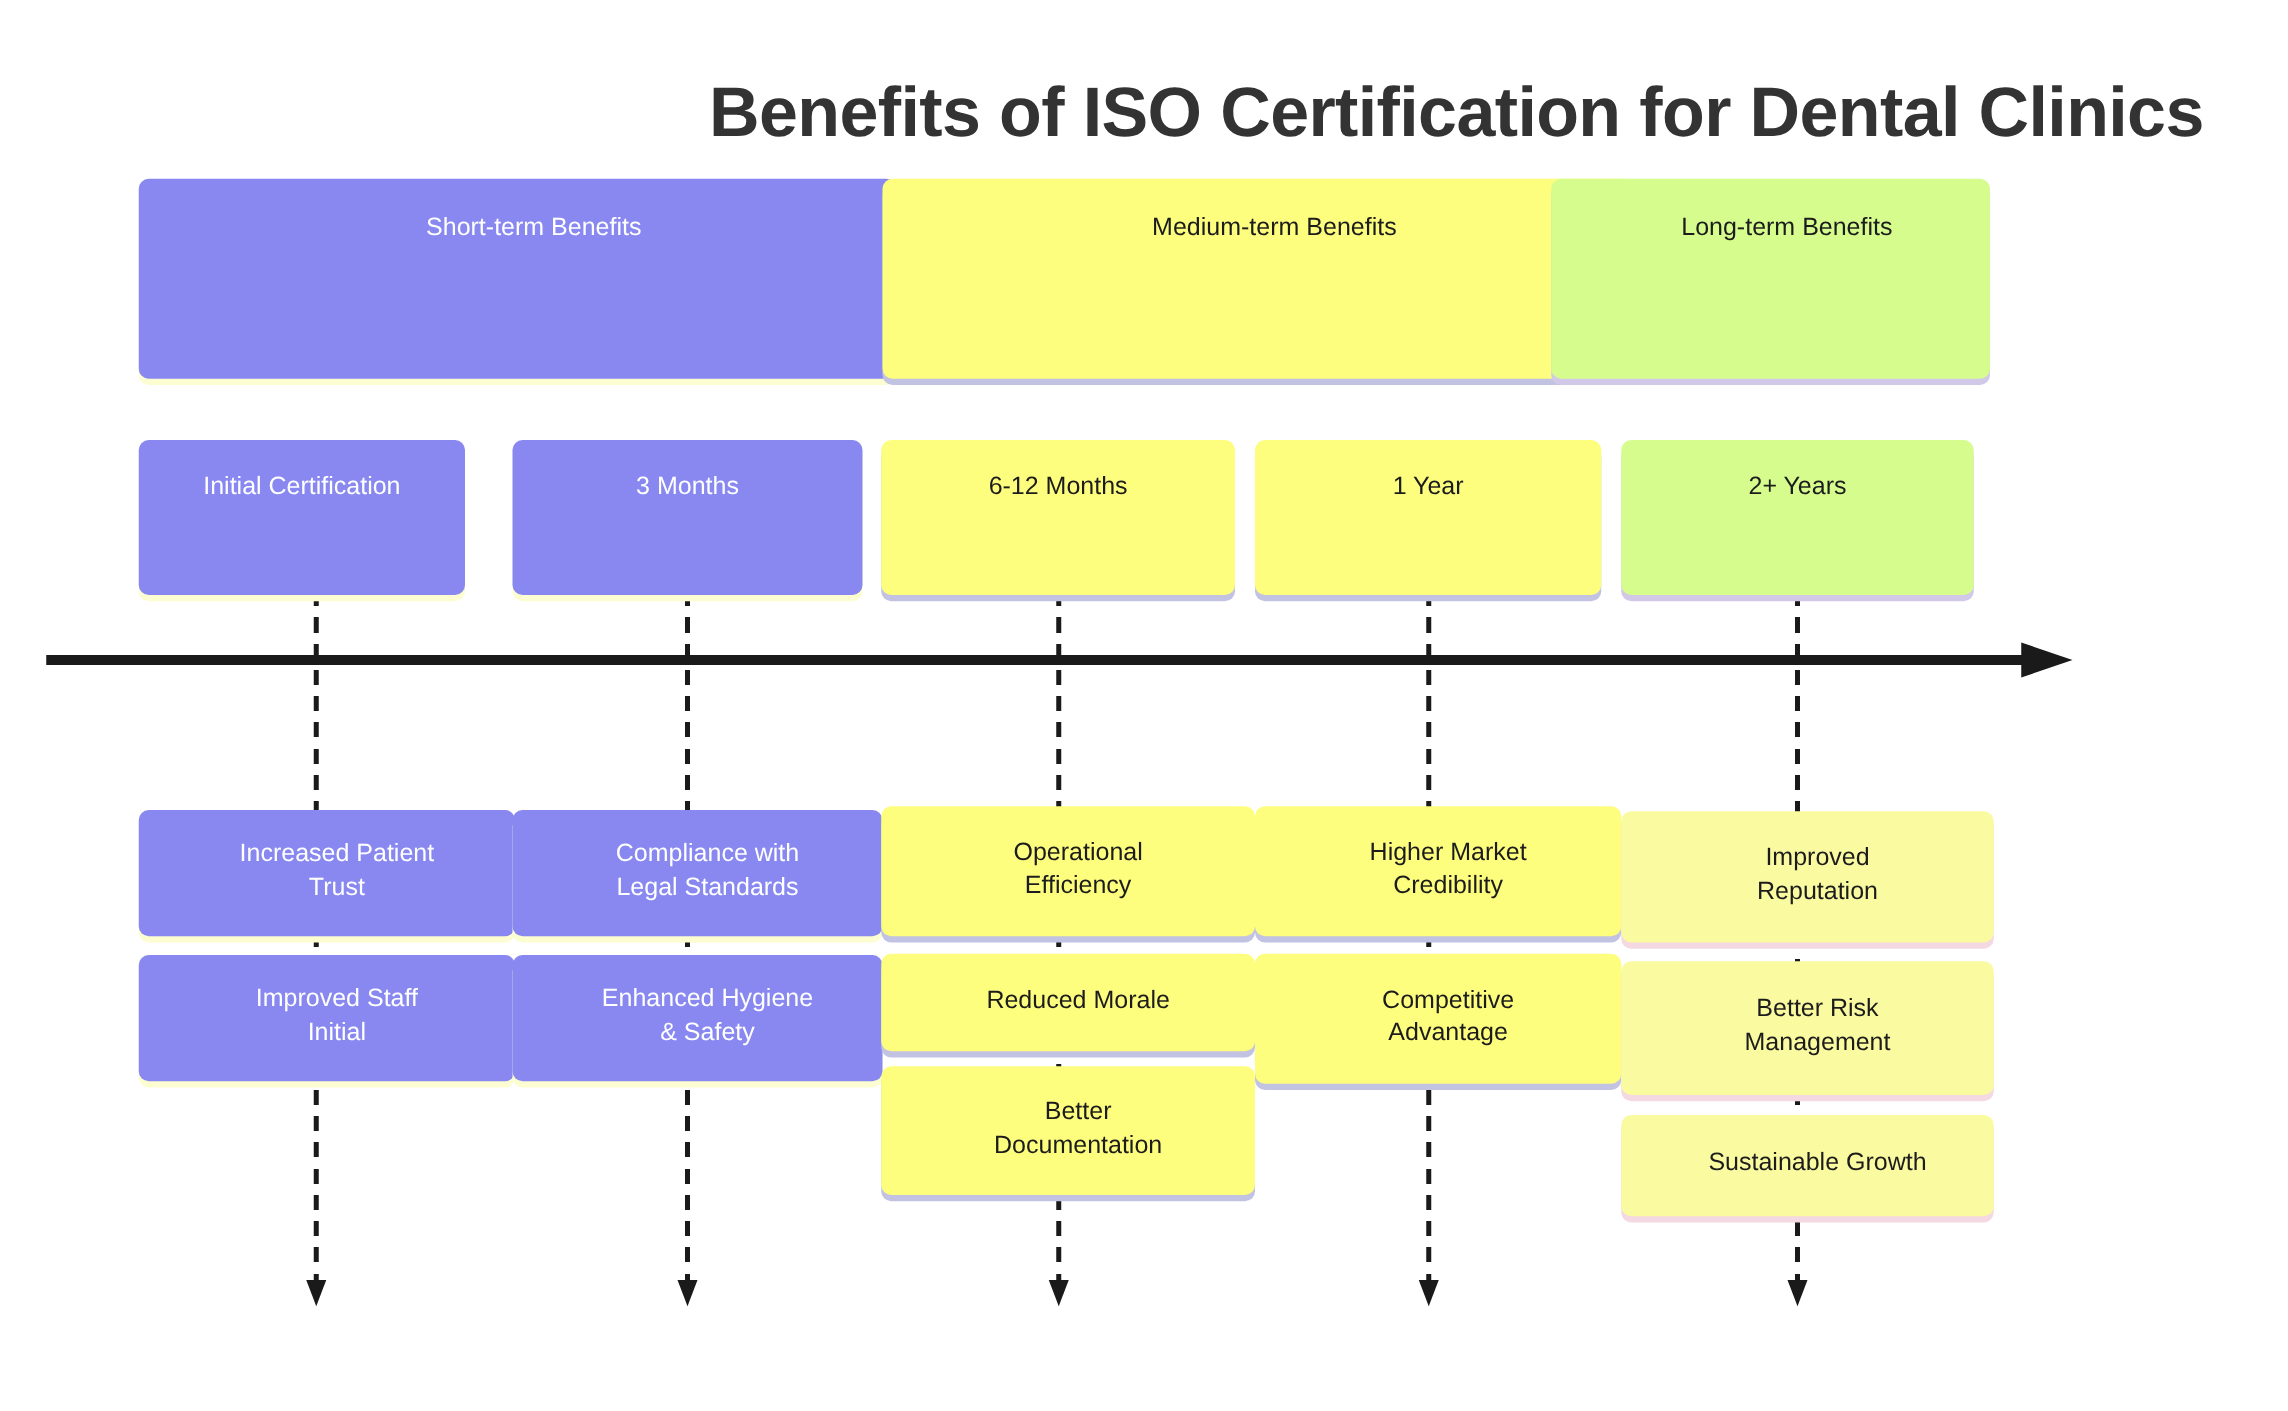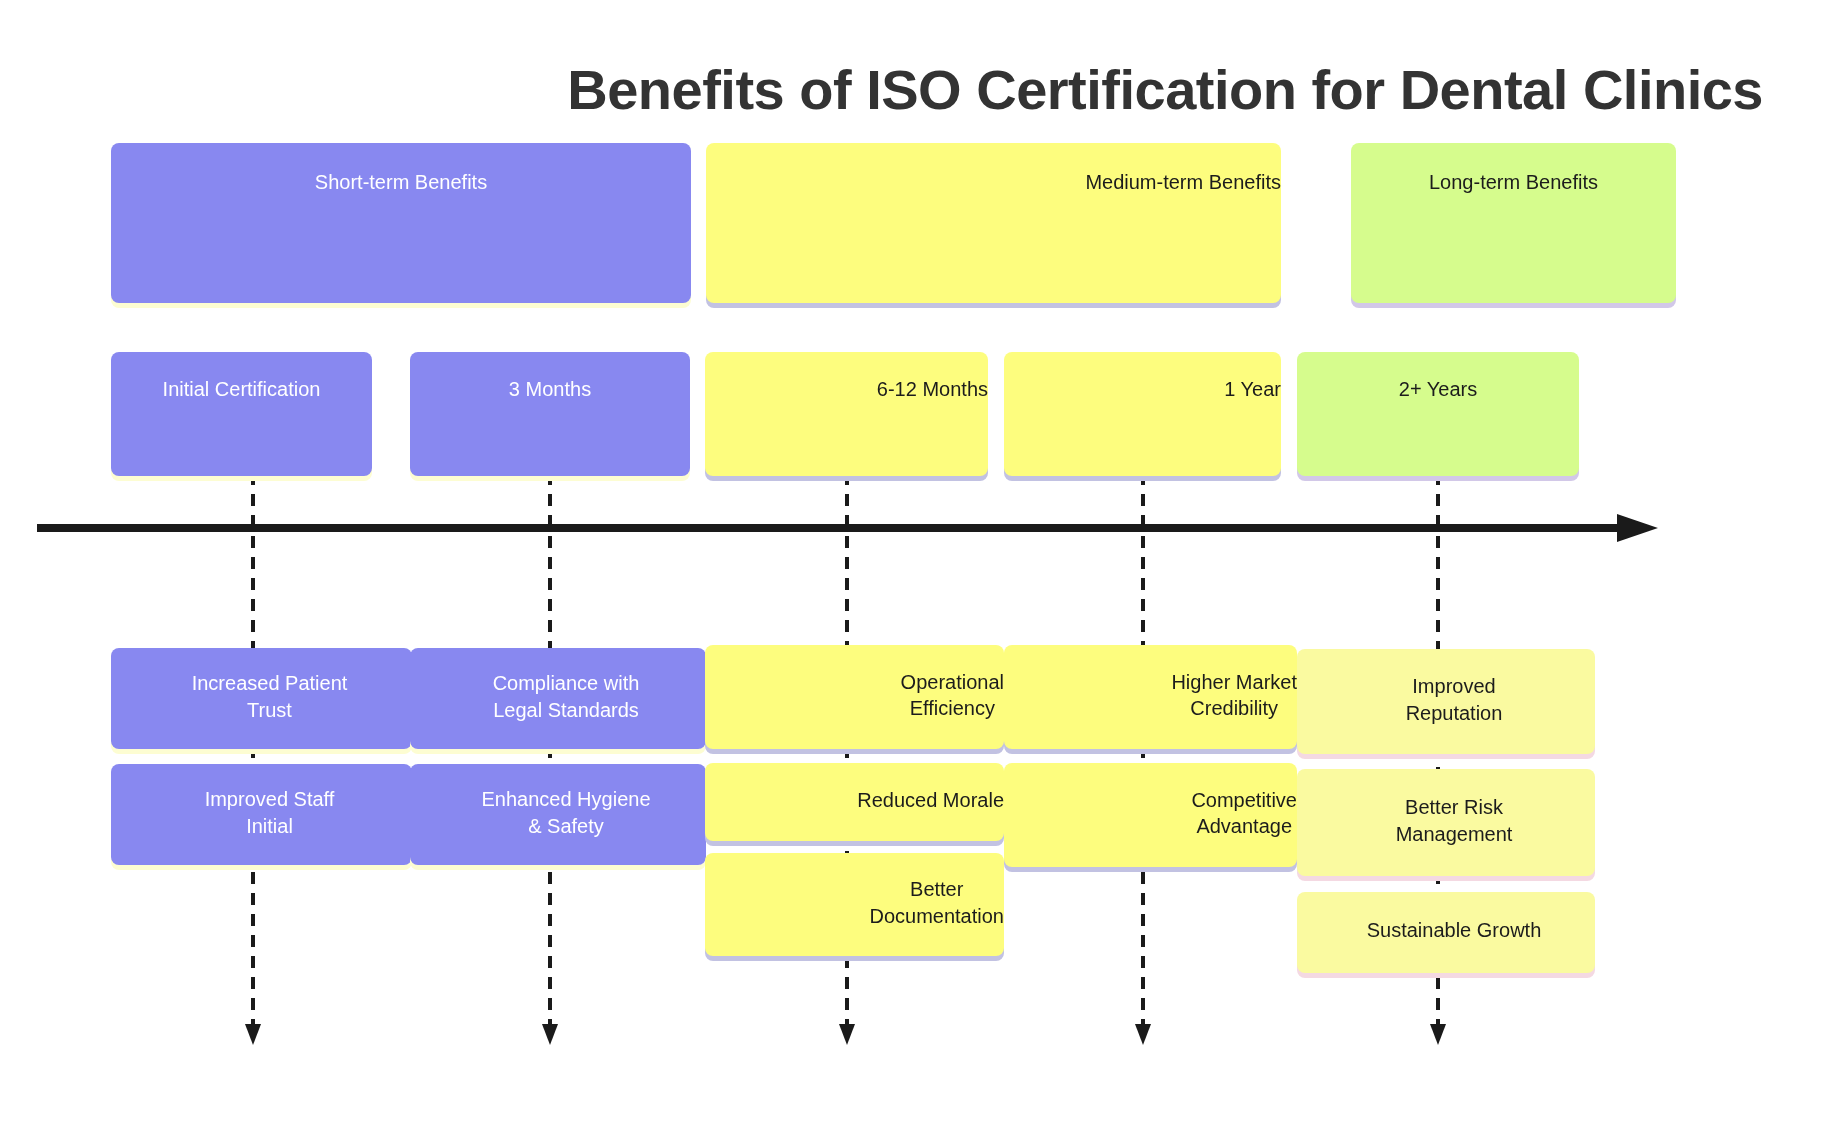--- a/index.html
+++ b/index.html
@@ -24,28 +24,28 @@
     position:absolute;
     border-radius:8px;
     display:flex;
     justify-content:center;
     z-index:2;
     font-size:20px;
     line-height:1.32;
     text-align:center;
   }
   .box span { white-space:pre-line; }
-  .phase   { align-items:flex-start; padding-top:26px; }
+  .phase   { align-items:flex-start; padding-top:26px;padding-left:26px; }
   .time    { align-items:flex-start; padding-top:24px; }
   .benefit { align-items:center; padding-bottom:4px;padding-left:16px; }
 
   .theme-purple { background:var(--purple,#8888F0); color:var(--text_light,#fff);
                   box-shadow:0 5px 0 0 var(--shadow_purple,#FDFDD2); }
   .theme-yellow { background:var(--yellow,#FDFD7E); color:var(--text_dark,#1c1c1c);
-                  box-shadow:0 5px 0 0 var(--shadow_yellow,#C2C2E2);justify-content:flex-end; }
+                  box-shadow:0 5px 0 0 var(--shadow_yellow,#C2C2E2); }
   .theme-green  { background:var(--green,#D6FC8D); color:var(--text_dark,#1c1c1c);
                   box-shadow:0 5px 0 0 var(--shadow_green,#D2C8E8); }
   .theme-pale   { background:var(--pale_yellow,#FAFAA0); color:var(--text_dark,#1c1c1c);
                   box-shadow:0 5px 0 0 var(--shadow_pale,#F4D9E2); }
 
   
   .axis-line {
     position:absolute;
     left:37px; top:524px;
     width:1583px; height:8px;
@@ -88,21 +88,21 @@
 <div class="canvas">
 
   <h1 class="title">Benefits of ISO Certification for Dental Clinics</h1>
 
   <div class="box phase theme-purple" style="left:111px; top:143px; width:580px; height:134px;">
     <span>Short-term Benefits</span>
   </div>
   <div class="box phase theme-yellow" style="left:706px; top:143px; width:575px; height:134px;">
     <span>Medium-term Benefits</span>
   </div>
-  <div class="box phase theme-green" style="left:1351px; top:143px; width:325px; height:134px;">
+  <div class="box phase theme-green" style="left:1241px; top:143px; width:325px; height:134px;">
     <span>Long-term Benefits</span>
   </div>
 
   <div class="dash" style="left:251px;"></div>
   <div class="dash" style="left:548px;"></div>
   <div class="dash" style="left:845px;"></div>
   <div class="dash" style="left:1141px;"></div>
   <div class="dash" style="left:1436px;"></div>
 
   <div class="dash-head" style="left:245px;"></div>

